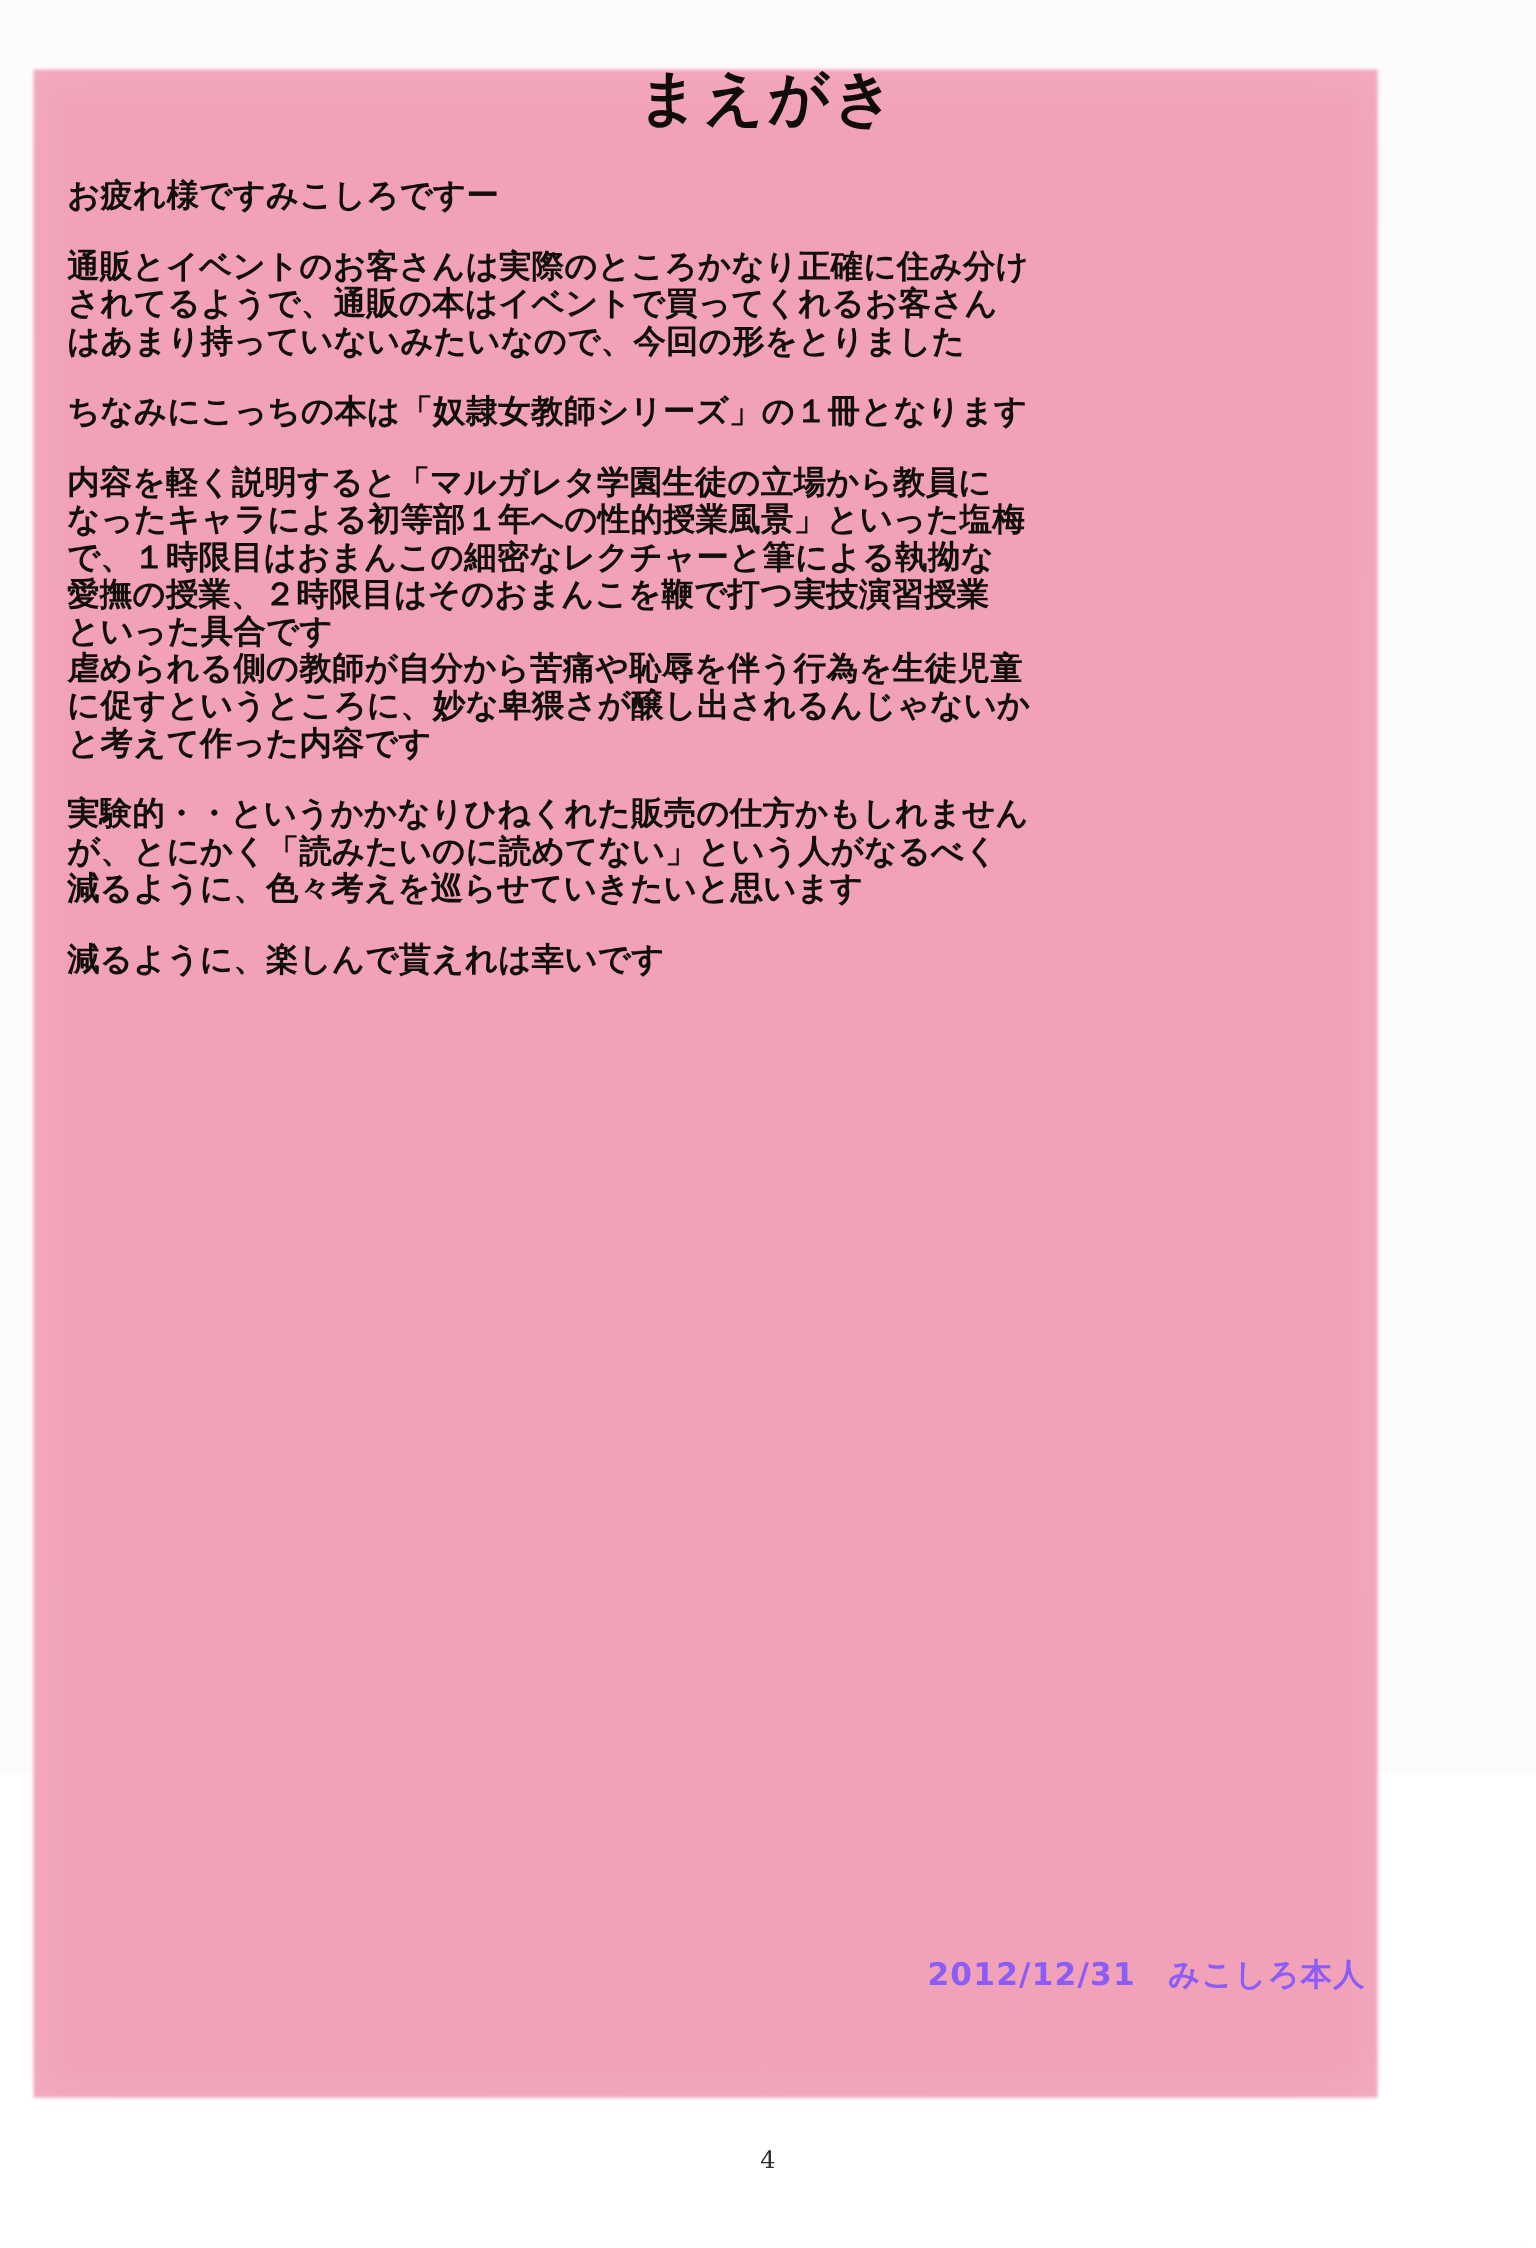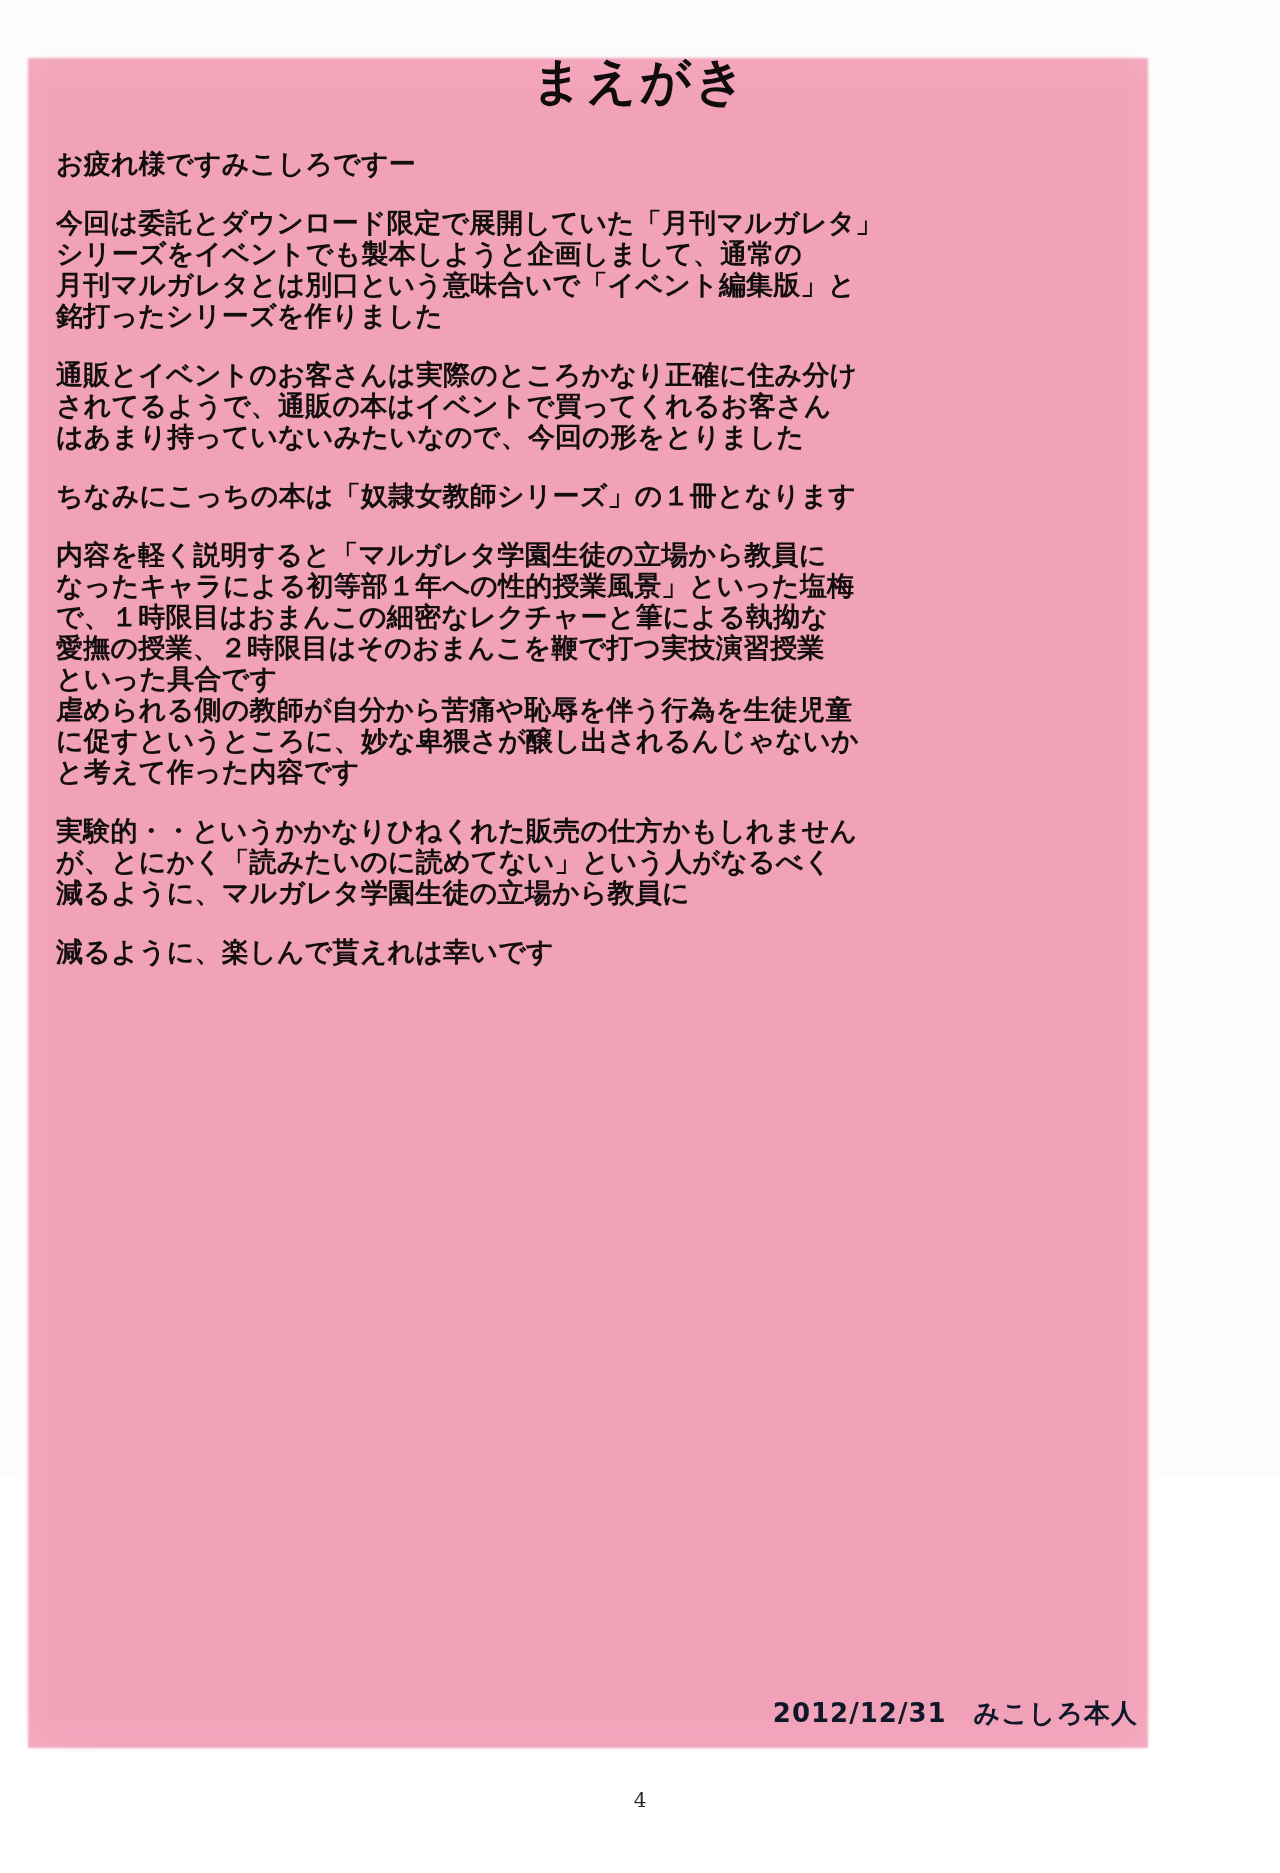--- a/index.html
+++ b/index.html
@@ -81,25 +81,25 @@
   }
   .para {
     margin: 0 0 28px 0;
     white-space: pre-line;
   }
   .para.gap-big {
   }
   .signature {
     position: absolute;
     right: 142px;
-    top: 1696px;
+    top: 1628px;
     font-family: "DejaVu Sans", sans-serif;
     font-size: 26px;
     font-weight: bold;
-    color: #0f172a;
+    color: #8b5cf6;
     letter-spacing: 1px;
   }
   .page-number {
     position: absolute;
     left: 0;
     top: 1788px;
     width: 1280px;
     text-align: center;
     font-family: "DejaVu Serif", serif;
     font-size: 20px;
@@ -114,39 +114,35 @@
   <div class="pink-panel"></div>
   <div class="pink-panel layer2"></div>
   <div class="pink-panel layer3"></div>
 
   <div class="content">
 
     <div class="doc-title">まえがき</div>
 
     <div class="body-text">
       <p class="para">お疲れ様ですみこしろですー</p>
-      <p class="para">今回は委託とダウンロード限定で展開していた「月刊マルガレタ」
-シリーズをイベントでも製本しようと企画しまして、通常の
-月刊マルガレタとは別口という意味合いで「イベント編集版」と
-銘打ったシリーズを作りました</p>
       <p class="para">通販とイベントのお客さんは実際のところかなり正確に住み分け
 されてるようで、通販の本はイベントで買ってくれるお客さん
 はあまり持っていないみたいなので、今回の形をとりました</p>
       <p class="para">ちなみにこっちの本は「奴隷女教師シリーズ」の１冊となります</p>
       <p class="para gap-big">内容を軽く説明すると「マルガレタ学園生徒の立場から教員に
 なったキャラによる初等部１年への性的授業風景」といった塩梅
 で、１時限目はおまんこの細密なレクチャーと筆による執拗な
 愛撫の授業、２時限目はそのおまんこを鞭で打つ実技演習授業
 といった具合です
 虐められる側の教師が自分から苦痛や恥辱を伴う行為を生徒児童
 に促すというところに、妙な卑猥さが醸し出されるんじゃないか
 と考えて作った内容です</p>
       <p class="para">実験的・・というかかなりひねくれた販売の仕方かもしれません
 が、とにかく「読みたいのに読めてない」という人がなるべく
-減るように、マルガレタ学園生徒の立場から教員に</p>
+減るように、色々考えを巡らせていきたいと思います</p>
       <p class="para">減るように、楽しんで貰えれは幸いです</p>
     </div>
 
     <div class="signature">2012/12/31　みこしろ本人</div>
 
     <div class="page-number">4</div>
 
   </div>
 </div>
 

